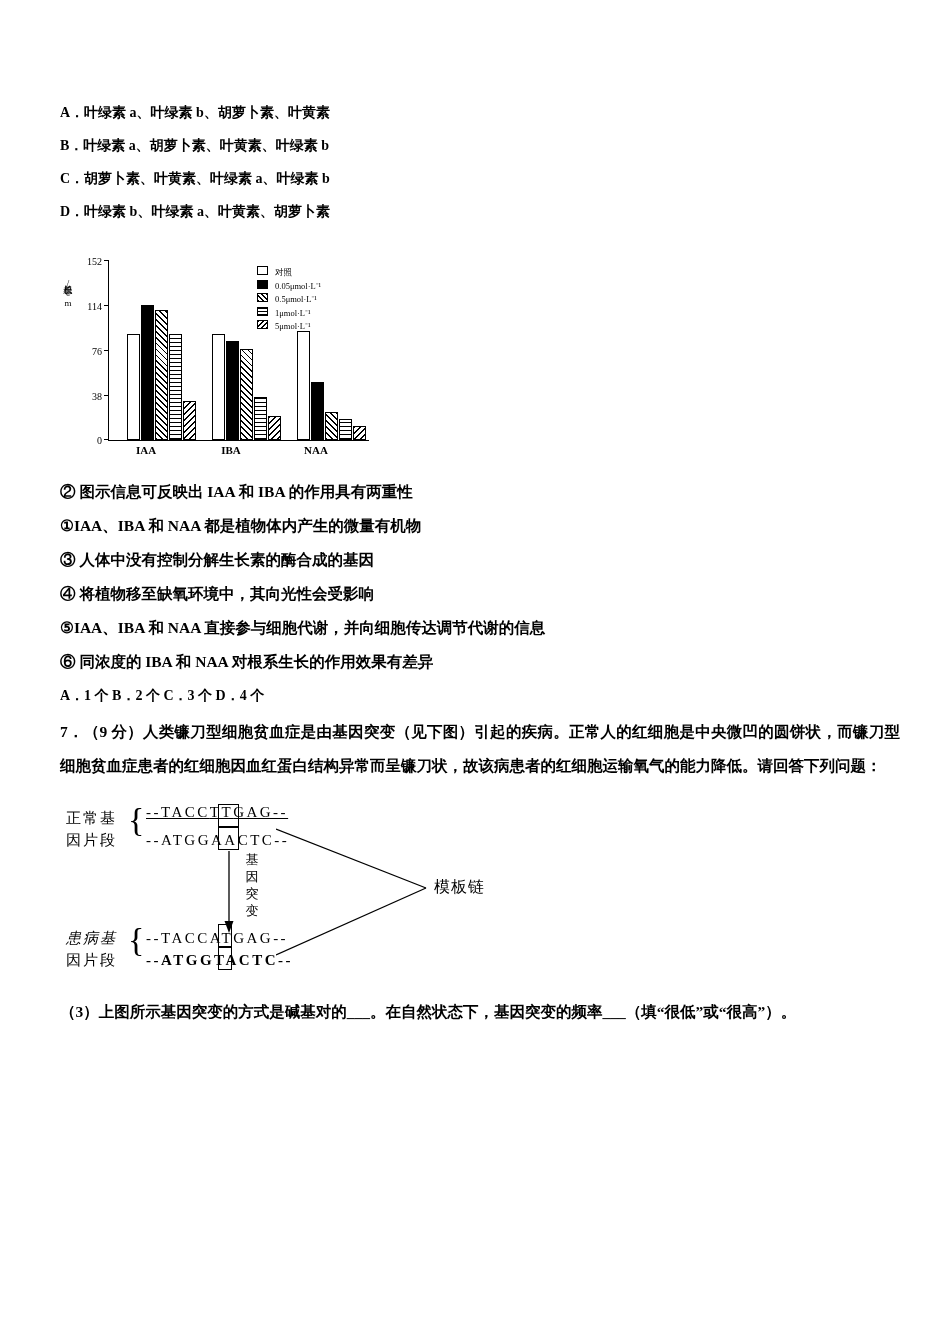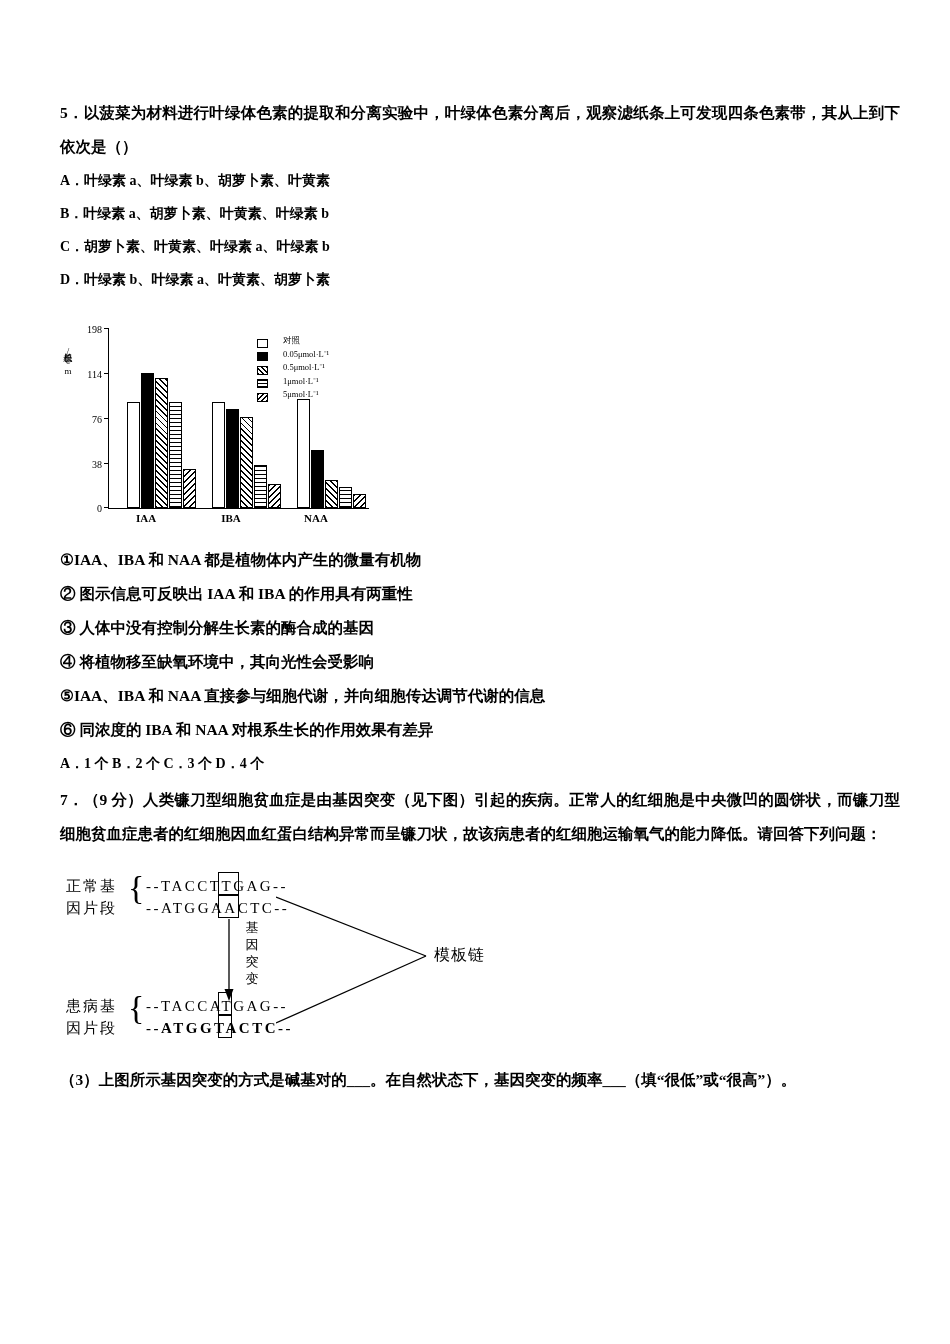--- a/index.html
+++ b/index.html
@@ -128,22 +128,22 @@
   }
   .legend {
     position: absolute;
     left: 148px;
     top: 6px;
     font-size: 8.5px;
     line-height: 13.5px;
   }
   .legend-row {
     display: flex;
-    align-items: flex-end;
-    gap: 15px;
+    align-items: flex-start;
+    gap: 7px;
     height: 13.5px;
   }
   .legend-sw {
     width: 11px;
     height: 9px;
     border: 1px solid #000;
     box-sizing: border-box;
     background: #fff;
     flex: none;
   }
@@ -199,33 +199,32 @@
     font-size: 16px;
     letter-spacing: 1px;
   }
 </style>
 </head>
 <body>
 
 <div class="page">
   <div class="content">
 
-    <div class="q-para">5．以菠菜为材料进行叶绿体色素的提取和分离实验中，叶绿体色素分离后，观察滤纸条上可发现四条色素带，其从上到下依次是（）</div>
     <div class="opt">A．叶绿素 a、叶绿素 b、胡萝卜素、叶黄素</div>
     <div class="opt">B．叶绿素 a、胡萝卜素、叶黄素、叶绿素 b</div>
     <div class="opt">C．胡萝卜素、叶黄素、叶绿素 a、叶绿素 b</div>
     <div class="opt">D．叶绿素 b、叶绿素 a、叶黄素、胡萝卜素</div>
 
     <div class="spacer-sm"></div>
 
 
     <div class="chart-figure">
       <div class="ylabel">总根长/cm</div>
 
-      <div class="ytick" style="left:18px; top:6px;">198</div>
+      <div class="ytick" style="left:18px; top:6px;">152</div>
       <div class="ytick" style="left:18px; top:51px;">114</div>
       <div class="ytick" style="left:18px; top:96px;">76</div>
       <div class="ytick" style="left:18px; top:141px;">38</div>
       <div class="ytick" style="left:18px; top:185px;">0</div>
 
       <div class="chart-plot">
         <div class="ytickmark" style="top:0px;"></div>
         <div class="ytickmark" style="top:45px;"></div>
         <div class="ytickmark" style="top:90px;"></div>
         <div class="ytickmark" style="top:135px;"></div>
@@ -277,59 +276,59 @@
             <span class="legend-txt">5μmol·L⁻¹</span>
           </div>
         </div>
       </div>
 
       <div class="xlabel" style="left:56px;">IAA</div>
       <div class="xlabel" style="left:141px;">IBA</div>
       <div class="xlabel" style="left:226px;">NAA</div>
     </div>
 
+    <div class="sub-item">② 图示信息可反映出 IAA 和 IBA 的作用具有两重性</div>
     <div class="sub-item">①IAA、IBA 和 NAA 都是植物体内产生的微量有机物</div>
-    <div class="sub-item">② 图示信息可反映出 IAA 和 IBA 的作用具有两重性</div>
     <div class="sub-item">③ 人体中没有控制分解生长素的酶合成的基因</div>
     <div class="sub-item">④ 将植物移至缺氧环境中，其向光性会受影响</div>
     <div class="sub-item">⑤IAA、IBA 和 NAA 直接参与细胞代谢，并向细胞传达调节代谢的信息</div>
     <div class="sub-item">⑥ 同浓度的 IBA 和 NAA 对根系生长的作用效果有差异</div>
     <div class="opt">A．1 个   B．2 个   C．3 个   D．4 个</div>
 
     <div class="spacer-xs"></div>
 
 
     <div class="q-para">7．（9 分）人类镰刀型细胞贫血症是由基因突变（见下图）引起的疾病。正常人的红细胞是中央微凹的圆饼状，而镰刀型细胞贫血症患者的红细胞因血红蛋白结构异常而呈镰刀状，故该病患者的红细胞运输氧气的能力降低。请回答下列问题：</div>
 
     <div class="dna-figure">
 
       <div class="dna-label" style="left:0px; top:12px;">正常基</div>
       <div class="dna-label" style="left:0px; top:34px;">因片段</div>
       <div class="brace" style="left:62px; top:8px;">{</div>
 
-      <div class="dna-seq" style="left:80px; top:12px;">
+      <div class="dna-seq" style="left:80px; top:6px;text-decoration:underline;">
         <span>--TACC</span><span>TT</span><span>GAG--</span>
       </div>
       <div class="dna-seq" style="left:80px; top:34px;">
         <span>--ATGG</span><span>AA</span><span>CTC--</span>
       </div>
 
       <div class="boxed" style="left:152px; top:9px; width:21px; height:24px;"></div>
       <div class="boxed" style="left:152px; top:31px; width:21px; height:24px;"></div>
 
       <svg style="position:absolute; left:155px; top:56px;" width="16" height="84">
         <line x1="8" y1="0" x2="8" y2="72" stroke="#000" stroke-width="1.3"></line>
         <polygon points="8,82 3.5,70 12.5,70" fill="#000"></polygon>
       </svg>
       <div class="mut-text" style="left:178px; top:56px;">基</div>
       <div class="mut-text" style="left:178px; top:73px;">因</div>
       <div class="mut-text" style="left:178px; top:90px;">突</div>
       <div class="mut-text" style="left:178px; top:107px;">变</div>
 
-      <div class="dna-label" style="left:0px; top:132px;">患病基</div>
+      <div class="dna-label" style="left:0px; top:132px;font-style:italic;">患病基</div>
       <div class="dna-label" style="left:0px; top:154px;">因片段</div>
       <div class="brace" style="left:62px; top:128px;">{</div>
 
       <div class="dna-seq" style="left:80px; top:132px;">
         <span>--TACC</span><span>A</span><span>TGAG--</span>
       </div>
       <div class="dna-seq" style="left:80px; top:154px;font-weight:bold;">
         <span>--ATGG</span><span>T</span><span>ACTC--</span>
       </div>
       <div class="boxed" style="left:152px; top:129px; width:14px; height:24px;"></div>

